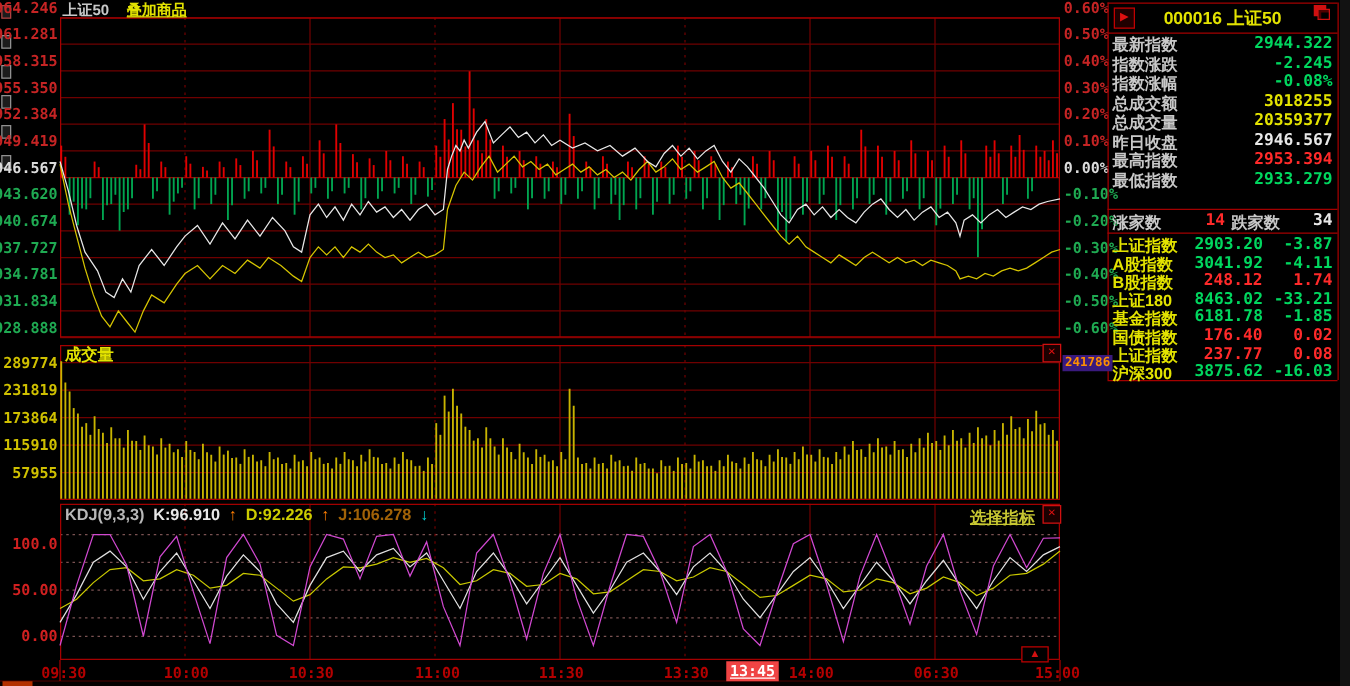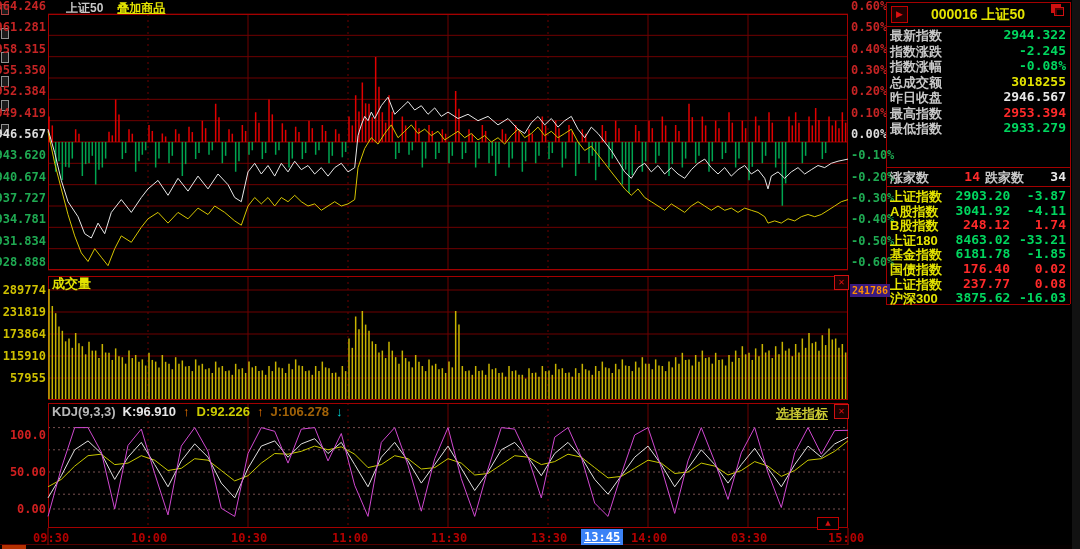--- a/index.html
+++ b/index.html
@@ -12,35 +12,35 @@
   .c-red{color:#ff2a2a;} .c-green{color:#00d75f;} .c-white{color:#e8e8e8;} .c-yellow{color:#e3e300;}
   .ax-red{color:#c52424;} .ax-green{color:#1faa52;} .ax-white{color:#dcdcdc;}
   
   .axcol{position:absolute;display:flex;flex-direction:column;justify-content:space-between;z-index:3;}
   .axcol span{display:block;height:12px;line-height:12px;}
   #price-left{left:0;top:8;width:46px;height:268px;align-items:flex-end;}
   #price-right{left:851px;top:8;width:48px;height:268px;align-items:flex-start;}
   #vol-left{left:0;top:284px;width:46px;height:100px;align-items:flex-end;color:#cfc000;}
   #kdj-left{left:0;top:429px;width:46px;height:86px;align-items:flex-end;color:#d02020;}
   
-  #main-hdr{left:66px;top:0;font:bold 12px "Liberation Sans",sans-serif;}
+  #main-hdr{left:50px;top:0;font:bold 12px "Liberation Sans",sans-serif;}
   #main-hdr .sym{color:#c8c8c8;margin-right:14px;}
   #main-hdr .ovl{color:#e3e300;text-decoration:underline;cursor:pointer;}
   #vol-title{left:52px;top:275px;color:#e3e300;}
   .xbtn{position:absolute;z-index:4;width:13px;height:13px;background:#1c0000;border:1px solid #d01010;
         color:#e01010;font:bold 10px "DejaVu Sans Mono",monospace;line-height:12px;text-align:center;cursor:pointer;}
   #kdj-hdr{left:52px;top:404px;display:flex;gap:7px;font:bold 13px "Liberation Sans",sans-serif;}
   #kdj-hdr .t{color:#b8b8b8;} #kdj-hdr .k{color:#e8e8e8;} #kdj-hdr .d{color:#cccc00;}
   #kdj-hdr .j{color:#a16207;} #kdj-hdr .up{color:#ff7e00;} #kdj-hdr .dn{color:#00d8d8;}
   #sel-ind{left:776px;top:405px;color:#c8c832;text-decoration:underline;cursor:pointer;}
   #vol-badge{left:850px;top:284px;background:#3a1a7e;color:#ff9000;
              font:bold 10px "DejaVu Sans Mono",monospace;padding:1px 2px;z-index:4;}
   
   .tlab{position:absolute;top:531px;font:bold 12px "DejaVu Sans Mono",monospace;color:#b40000;z-index:3;}
-  .t-hl{background:#3b82f6;color:#fff;top:529px;padding:1px 3px;text-decoration:underline;}
+  .t-hl{background:#ef4444;color:#fff;top:529px;padding:1px 3px;text-decoration:underline;}
   #upbtn{position:absolute;left:817px;top:517px;width:20px;height:11px;background:#000;
          border:1px solid #c00000;color:#d01010;font:7px "DejaVu Sans",sans-serif;
          line-height:10px;text-align:center;z-index:4;cursor:pointer;}
   
   #sidebar{position:absolute;left:886px;top:0;width:185px;height:549px;z-index:3;}
   .sb-hline{position:absolute;left:0;width:184px;height:1px;background:#a40000;}
   .sb-vline{position:absolute;top:2px;width:1px;height:302px;background:#a40000;}
   #sb-hdr{position:absolute;left:0;top:2px;width:184px;height:24px;}
   #sb-title{position:absolute;left:0;top:4px;width:184px;text-align:center;color:#e3e300;
             font:bold 14px "Liberation Sans",sans-serif;}
@@ -682,21 +682,21 @@
   <div>
 
   <span class="tlab" style="left: 33px;">09:30</span>
       <span class="tlab" style="left: 131px;">10:00</span>
       <span class="tlab" style="left: 231px;">10:30</span>
       <span class="tlab" style="left: 332px;">11:00</span>
       <span class="tlab" style="left: 431px;">11:30</span>
       <span class="tlab" style="left: 531px;">13:30</span>
       <span class="tlab t-hl" style="left: 581px;">13:45</span>
       <span class="tlab" style="left: 631px;">14:00</span>
-      <span class="tlab" style="left: 731px;">03:30</span>
+      <span class="tlab" style="left: 731px;">06:30</span>
       <span class="tlab" style="left: 828px;">15:00</span>
     </div>
   <div id="upbtn">▲</div>
 
   <div id="sidebar">
     <div class="sb-hline" style="top:2px;"></div>
     <div class="sb-hline" style="top:26px;"></div>
     <div class="sb-hline" style="top:167px;"></div>
     <div class="sb-hline" style="top:186px;"></div>
     <div class="sb-hline" style="top:304px;"></div>
@@ -725,20 +725,24 @@
         <div class="srow">
           <span class="lab">指数涨幅</span>
           <span class="val c-green">-0.08%</span>
         </div>
 
         <div class="srow">
           <span class="lab">总成交额</span>
           <span class="val c-yellow">3018255</span>
         </div>
 
+        <div class="srow">
+          <span class="lab">总成交量</span>
+          <span class="val c-yellow">20359377</span>
+        </div>
 
         <div class="srow">
           <span class="lab">昨日收盘</span>
           <span class="val c-white">2946.567</span>
         </div>
 
 
         <div class="srow">
           <span class="lab">最高指数</span>
           <span class="val c-red">2953.394</span>

